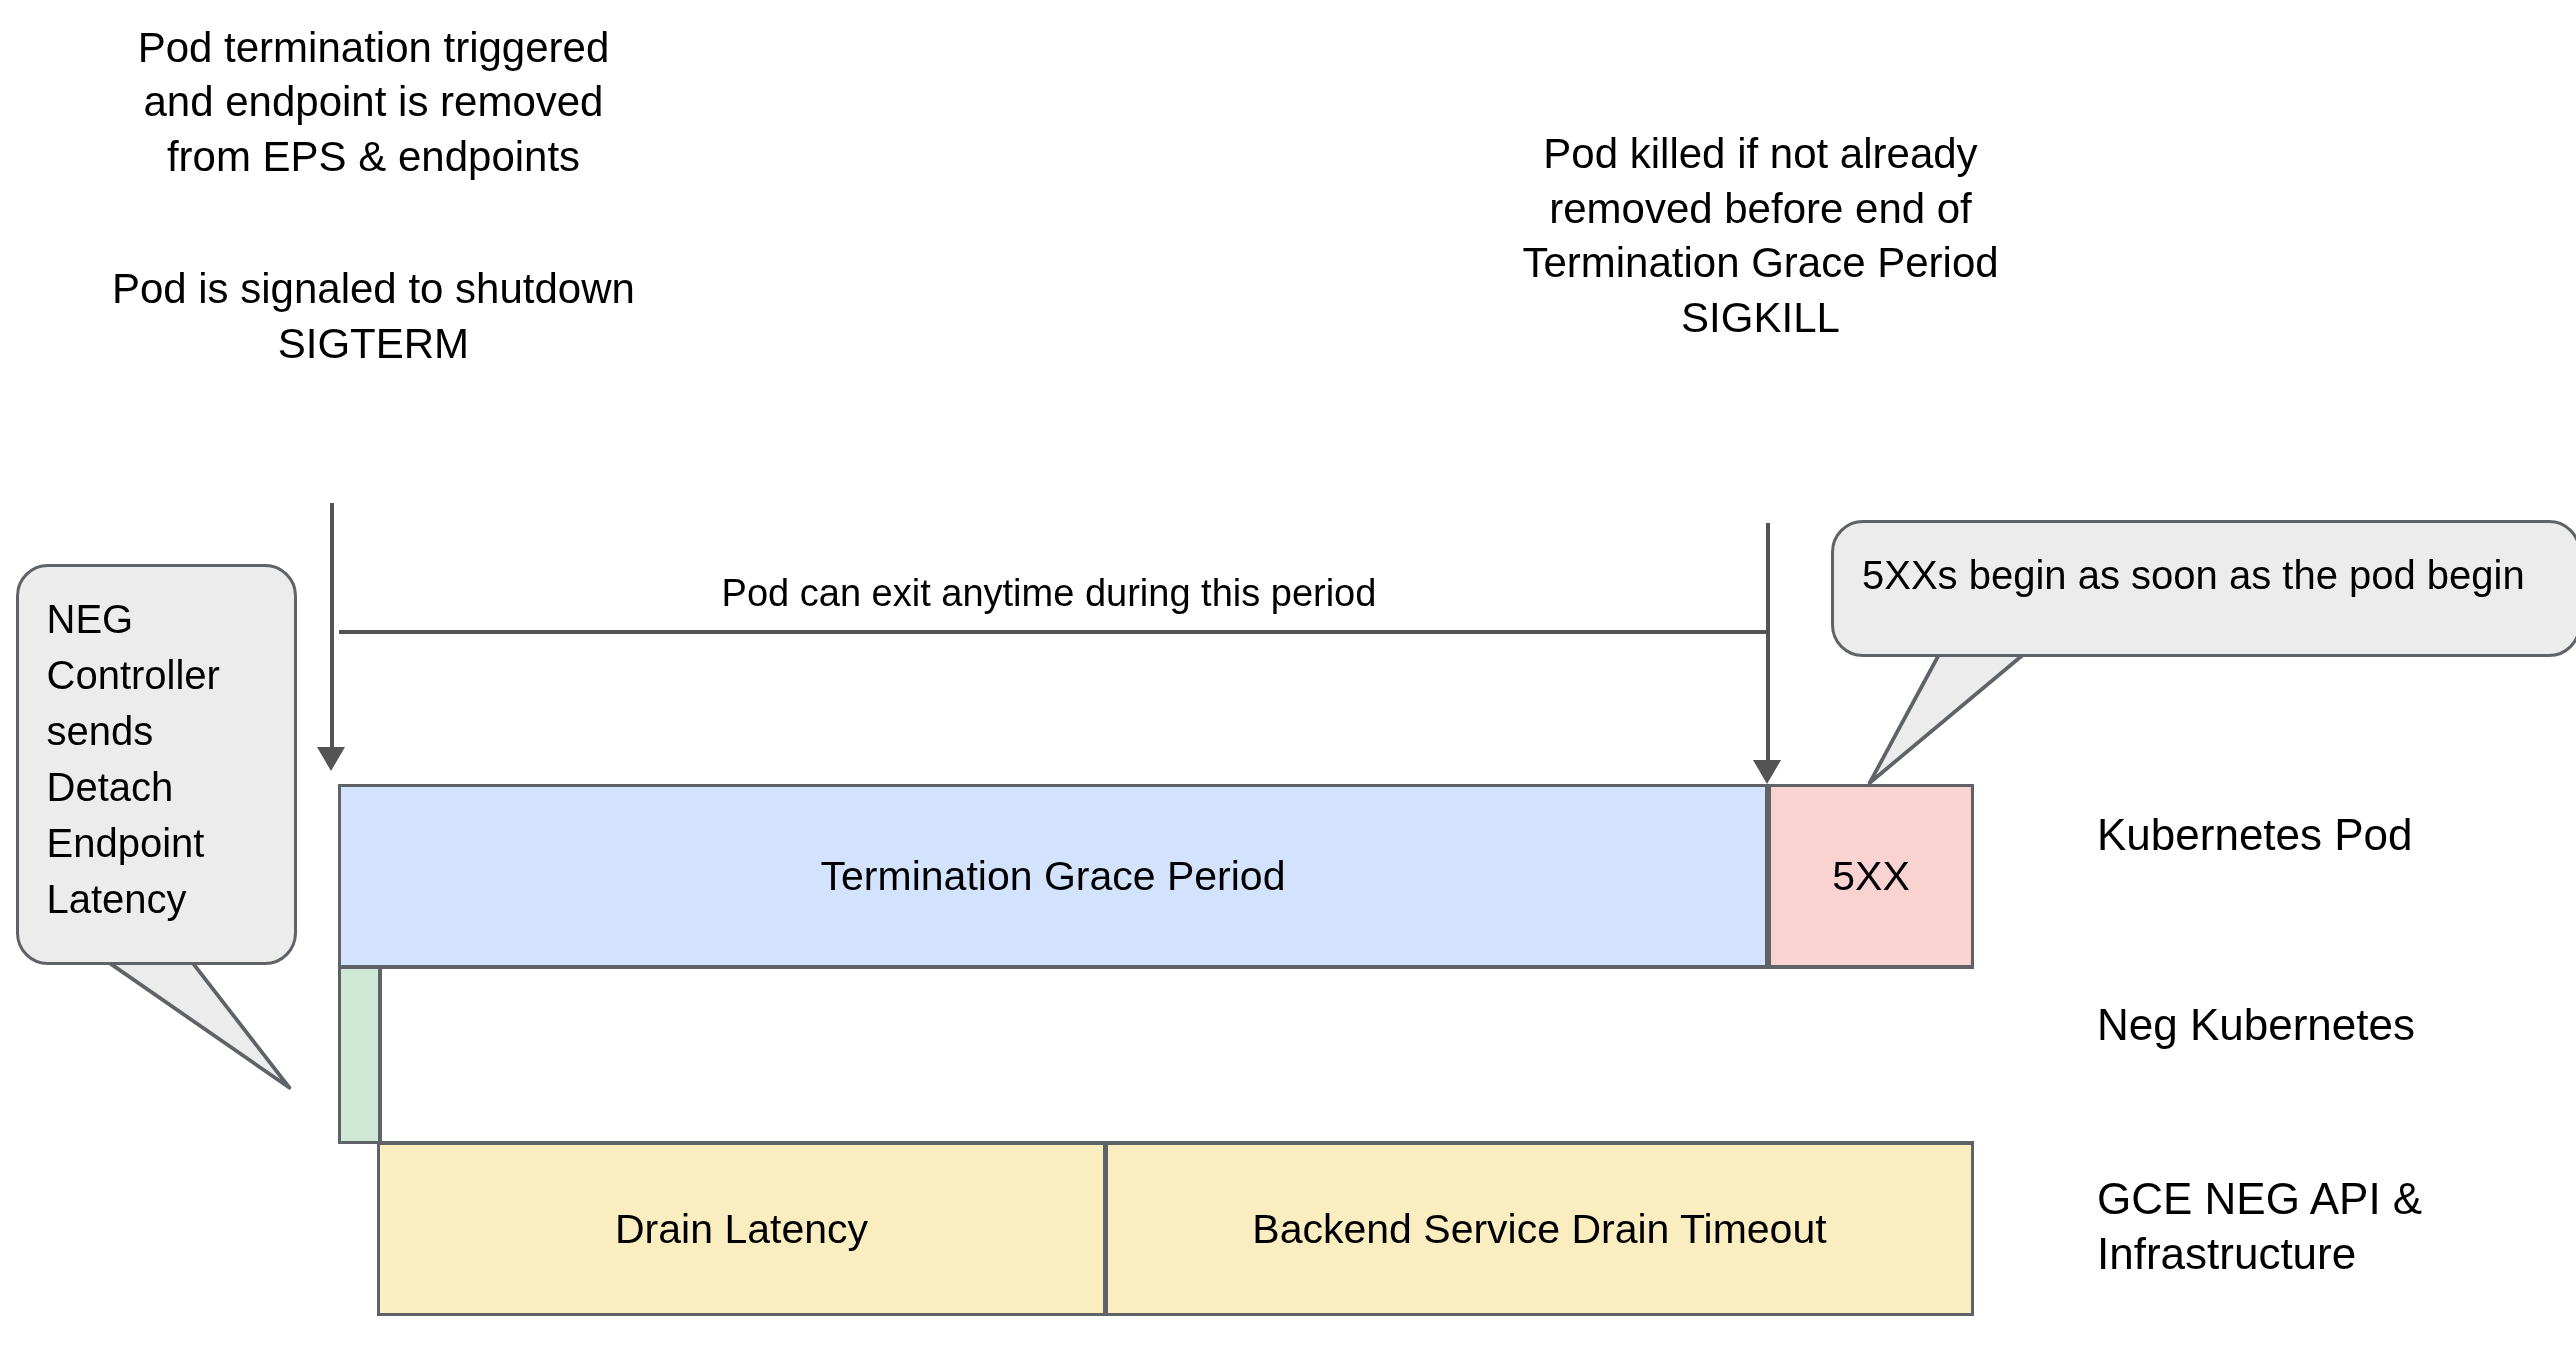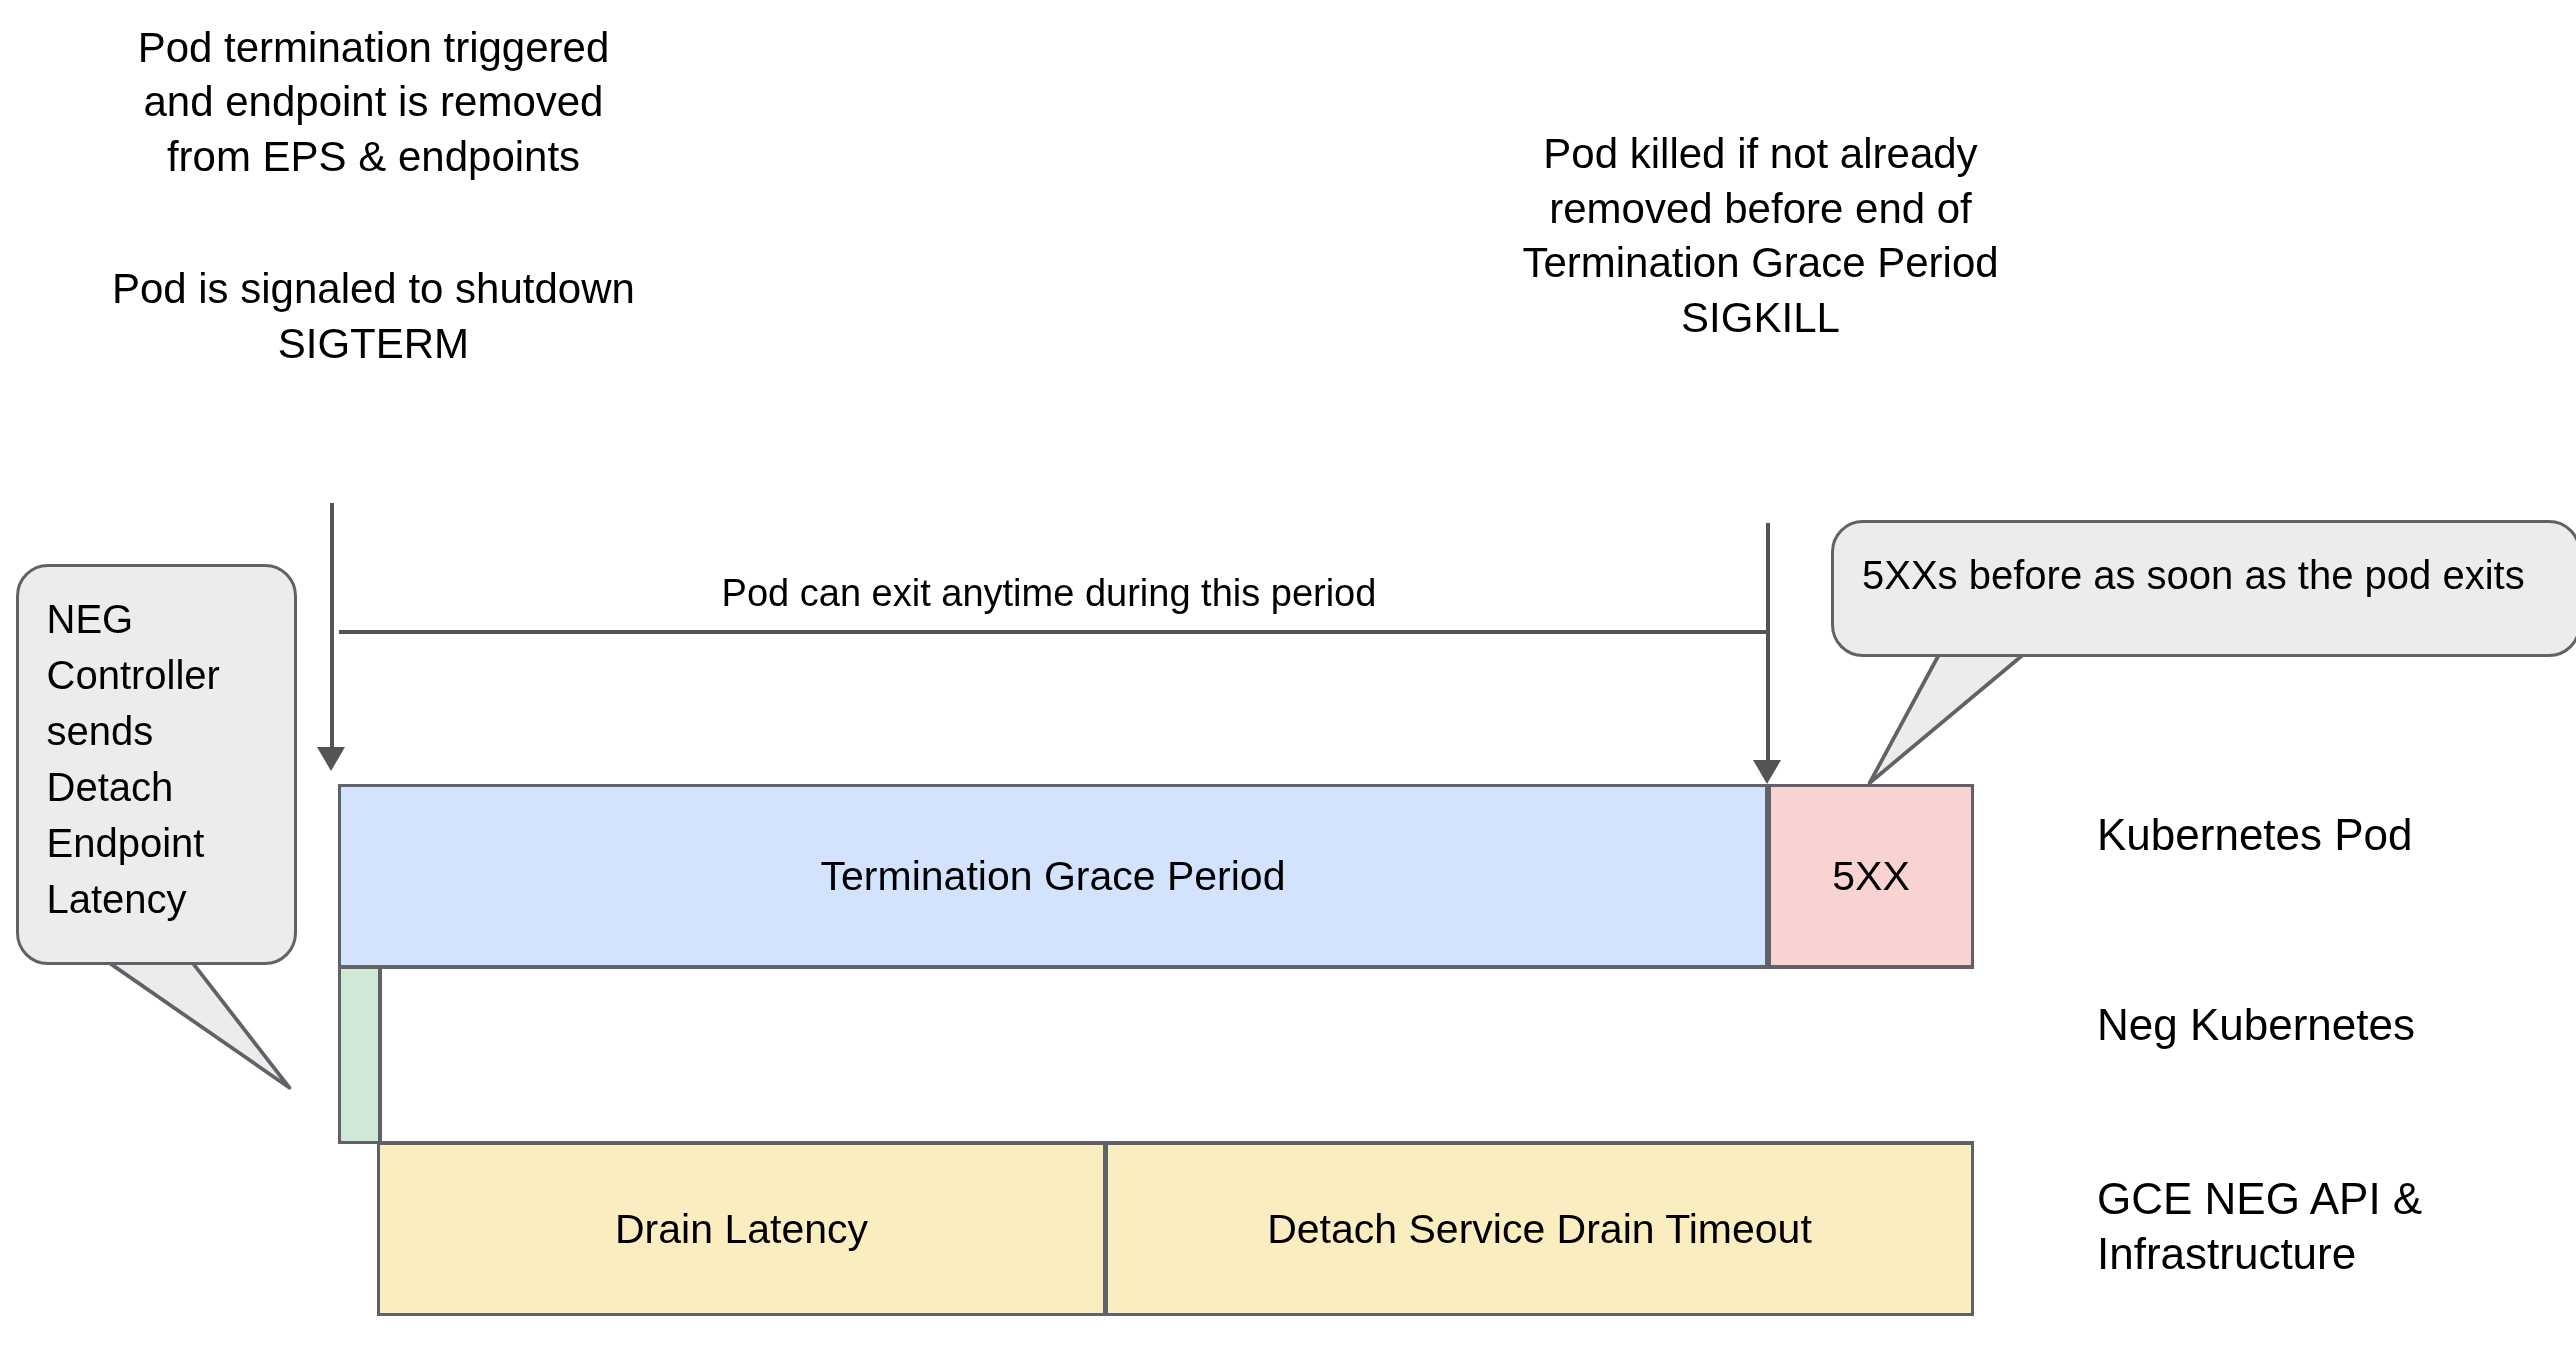--- a/index.html
+++ b/index.html
@@ -138,36 +138,36 @@
               border-left:3.7px solid #5f6368; border-bottom:3.7px solid #5f6368;
               background:#ffffff;"></div>
 
   <div class="abs row-label" style="left:2089px; top:998px; width:469px;">Neg Kubernetes</div>
 
   <div class="abs bar bar-yellow" style="left:369px; top:1142px; width:729px; height:174px;">
     <span>Drain Latency</span>
   </div>
 
   <div class="abs bar bar-yellow" style="left:1097px; top:1142px; width:869px; height:174px;">
-    <span>Detach Service Drain Timeout</span>
+    <span>Backend Service Drain Timeout</span>
   </div>
 
   <div class="abs row-label" style="left:2089px; top:1172px; width:487px;">GCE NEG API &amp;
 Infrastructure</div>
 
   <svg class="abs bubble-tail" style="left:0px; top:900px;" width="394" height="216" viewBox="0 0 420 230">
     <polygon points="98,60 300,200 190,58" fill="#ececec" stroke="#5f6368" stroke-width="4" stroke-linejoin="round"></polygon>
   </svg>
 
   <div class="abs bubble" style="left:7.5px; top:564px; width:281px; height:401px;">
     <span>NEG Controller sends Detach Endpoint Latency</span>
   </div>
 
   <svg class="abs bubble-tail" style="left:1781px; top:600px;" width="375" height="244" viewBox="0 0 400 260">
     <polygon points="86,195 160,58 250,58" fill="#ececec" stroke="#5f6368" stroke-width="4" stroke-linejoin="round"></polygon>
   </svg>
 
   <div class="abs bubble" style="left:1823px; top:520px; width:750px; height:137px;">
-    <span>5XXs before as soon as the pod exits</span>
+    <span>5XXs begin as soon as the pod begin</span>
   </div>
 
 </div>
 
 
 </body></html>

